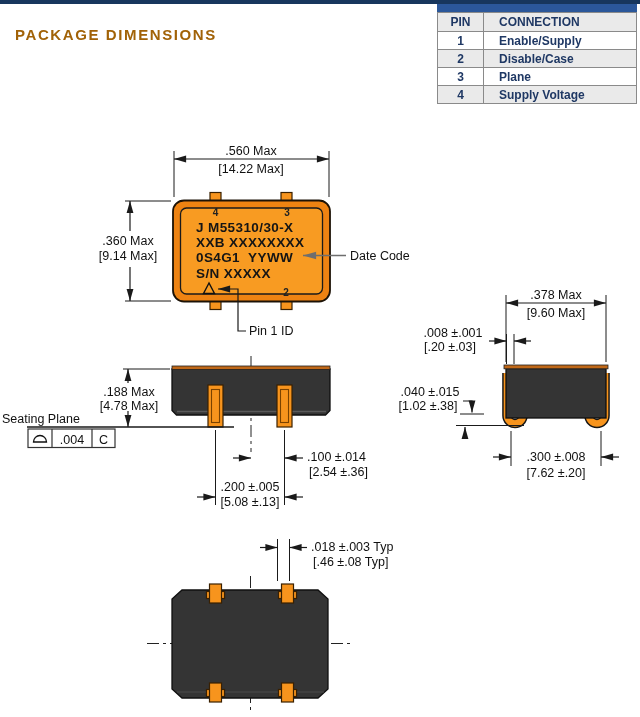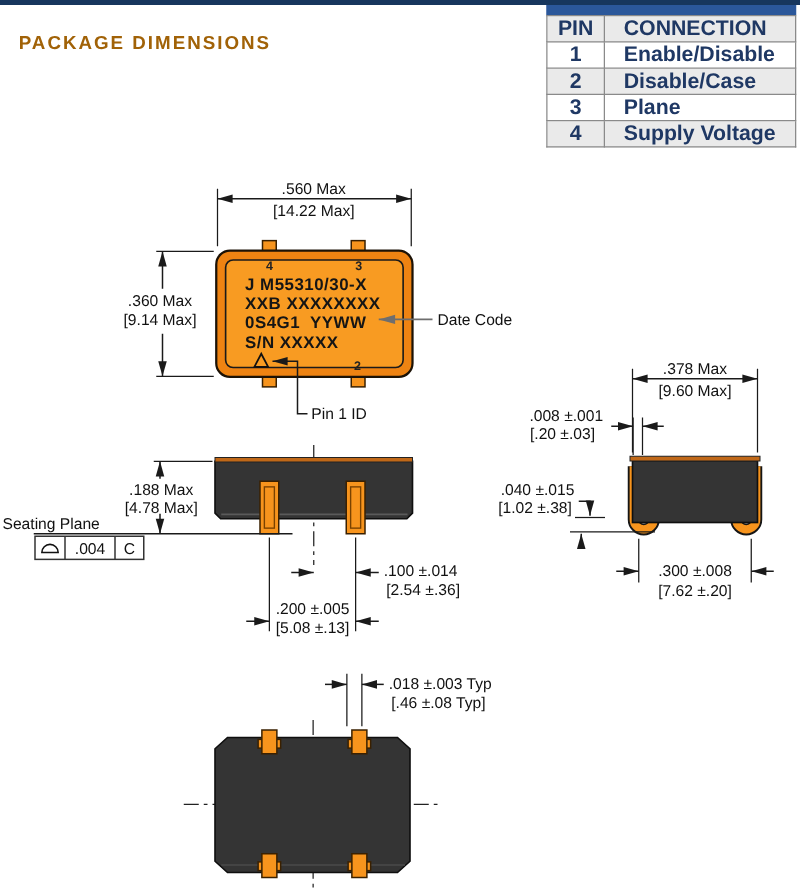--- a/index.html
+++ b/index.html
@@ -8,21 +8,21 @@
     font-family:"Liberation Sans", sans-serif;overflow:hidden;
   }
   .topbar{position:absolute;top:0;left:0;width:640px;height:4px;background:#17365D;}
   .page-title{
     position:absolute;left:15px;top:17px;font-size:15px;font-weight:700;
     letter-spacing:1.6px;color:#a16207;white-space:nowrap;line-height:1;
   }
   .pin-table{position:absolute;left:437px;top:4px;width:200px;}
   .pt-bar{height:8px;background:#2B579A;}
   .pin-table table{
-    width:100%;border-collapse:collapse;font-size:17px;font-weight:700;
+    width:100%;border-collapse:collapse;font-size:12px;font-weight:700;
     color:#1F3864;table-layout:fixed;
   }
   .pin-table th,.pin-table td{border:1px solid #8a8a8a;height:17px;padding:0;}
   .pin-table .c-pin{width:45px;text-align:center;}
   .pin-table .c-conn{text-align:left;padding-left:15px;margin-top:30px;}
   .pin-table tr.hdr{background:#EAEAEA;}
   .pin-table tr.hdr th{height:18px;}
   .pin-table tr.odd{background:#ffffff;}
   .pin-table tr.even{background:#EAEAEA;}
 
@@ -50,21 +50,21 @@
 <div class="pin-table">
   <div class="pt-bar"></div>
   <table>
     <tbody>
         <tr class="hdr">
       <th class="c-pin">PIN</th>
       <th class="c-conn">CONNECTION</th>
     </tr>
     <tr class="odd">
       <td class="c-pin">1</td>
-      <td class="c-conn">Enable/Disable</td>
+      <td class="c-conn">Enable/Supply</td>
     </tr>
     <tr class="even">
       <td class="c-pin">2</td>
       <td class="c-conn">Disable/Case</td>
     </tr>
     <tr class="odd">
       <td class="c-pin">3</td>
       <td class="c-conn">Plane</td>
     </tr>
     <tr class="even">

